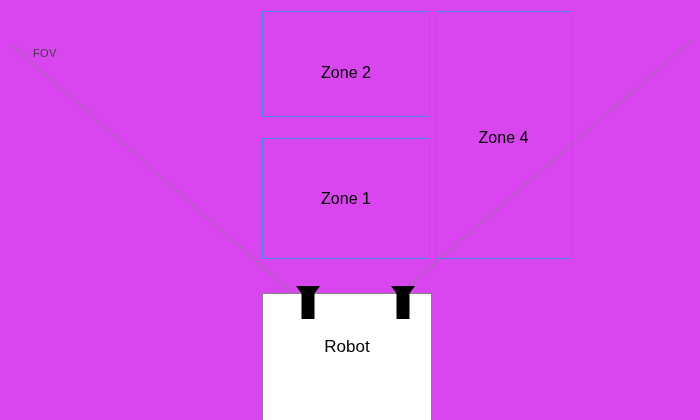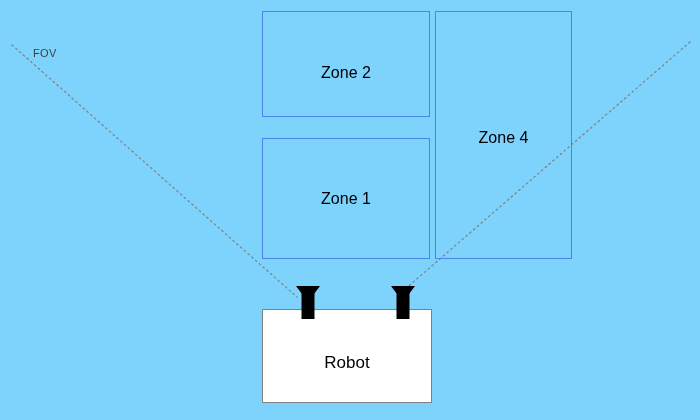--- a/index.html
+++ b/index.html
@@ -65,21 +65,21 @@
     color: #3f3f3f;
     font-size: 11px;
     line-height: 13px;
     letter-spacing: 0.3px;
     white-space: nowrap;
   }
 </style>
 </head>
 <body>
 
-<div id="canvas" style="background: #7dd3fc;">
+<div id="canvas" style="background: #d946ef;">
 
   <svg class="fov-layer" viewBox="0 0 700 420" width="700" height="420">
     <line id="fov-left-line" x1="12" y1="45" x2="297" y2="297" stroke="#7f7f7f" stroke-width="1.2" stroke-dasharray="1.6 3.4" stroke-linecap="round"></line>
     <line id="fov-right-line" x1="690" y1="42" x2="396" y2="297" stroke="#7f7f7f" stroke-width="1.2" stroke-dasharray="1.6 3.4" stroke-linecap="round"></line>
   </svg>
 
   <div class="fov-text" id="fov-label" style="left: 33px; top: 47px;">FOV</div>
 
 
   <div class="zone" id="zone-2-box" style="left: 262px; top: 11px; width: 168px; height: 106px; border: 1.6px solid rgb(74, 134, 232);">
@@ -87,21 +87,21 @@
   </div>
 
   <div class="zone" id="zone-3-box" style="left: 262px; top: 138px; width: 168px; height: 121px; border: 1.6px solid rgb(74, 134, 232);">
     <div class="zone-label" id="zone-3-label" style="top: 51px; color: rgb(0, 0, 0);">Zone 1</div>
   </div>
 
   <div class="zone" id="zone-4-box" style="left: 435px; top: 11px; width: 137px; height: 248px; border: 1.6px solid rgb(74, 134, 232); text-decoration: underline;">
     <div class="zone-label" id="zone-4-label" style="top: 117px; color: rgb(0, 0, 0);">Zone 4</div>
   </div>
 
-  <div class="robot-box" id="robot-box" style="left: 262px; top: 309px; width: 170px; height: 94px; border: 1.6px solid rgb(128, 128, 128);">
+  <div class="robot-box" id="robot-box" style="left: 262px; top: 293px; width: 170px; height: 128px; border: 1.6px solid rgb(128, 128, 128);">
     <div class="robot-label" id="robot-label" style="top: 43px; color: rgb(0, 0, 0);">Robot</div>
   </div>
 
   <svg class="sensor" id="sensor-left" width="26" height="38" viewBox="0 0 26 38" style="left: 295px; top: 285px;">
     <polygon points="1,1 25,1 19,9 7,9" fill="#000000"></polygon>
     <rect x="6.5" y="8" width="13" height="26" fill="#000000"></rect>
   </svg>
 
   <svg class="sensor" id="sensor-right" width="26" height="38" viewBox="0 0 26 38" style="left: 390px; top: 285px;">
     <polygon points="1,1 25,1 19,9 7,9" fill="#000000"></polygon>

